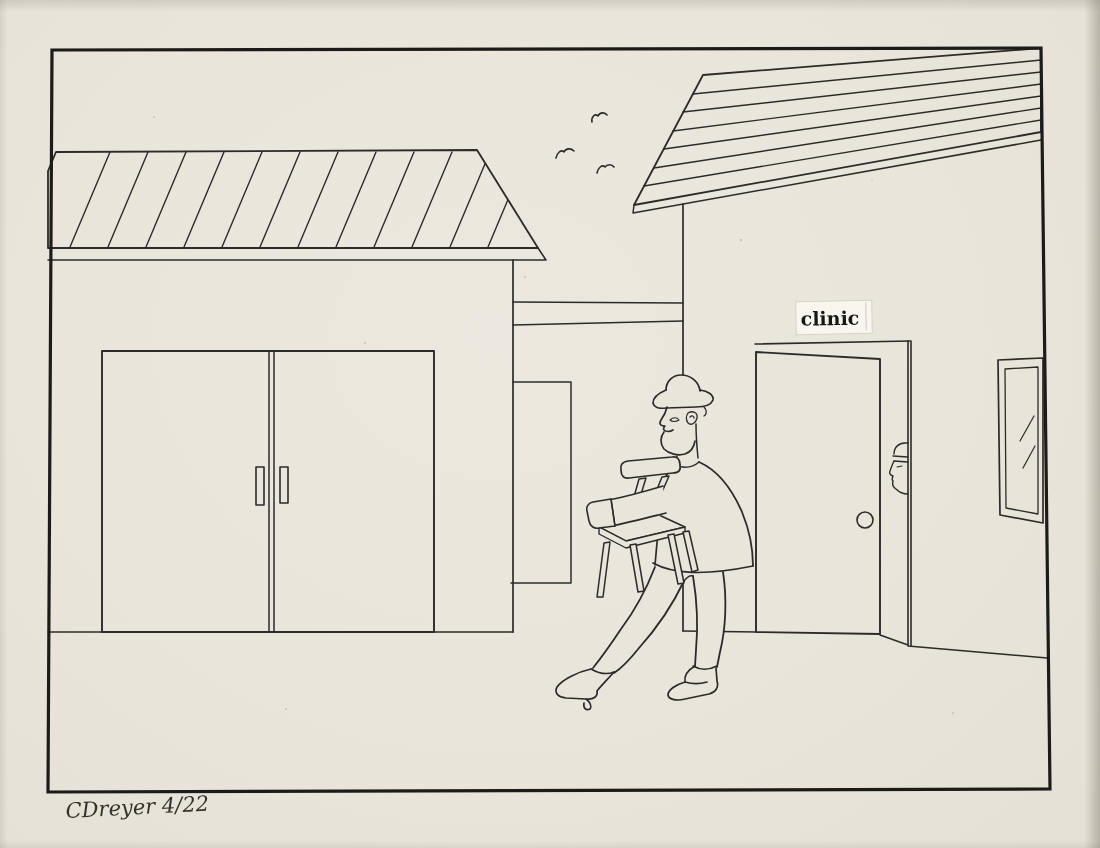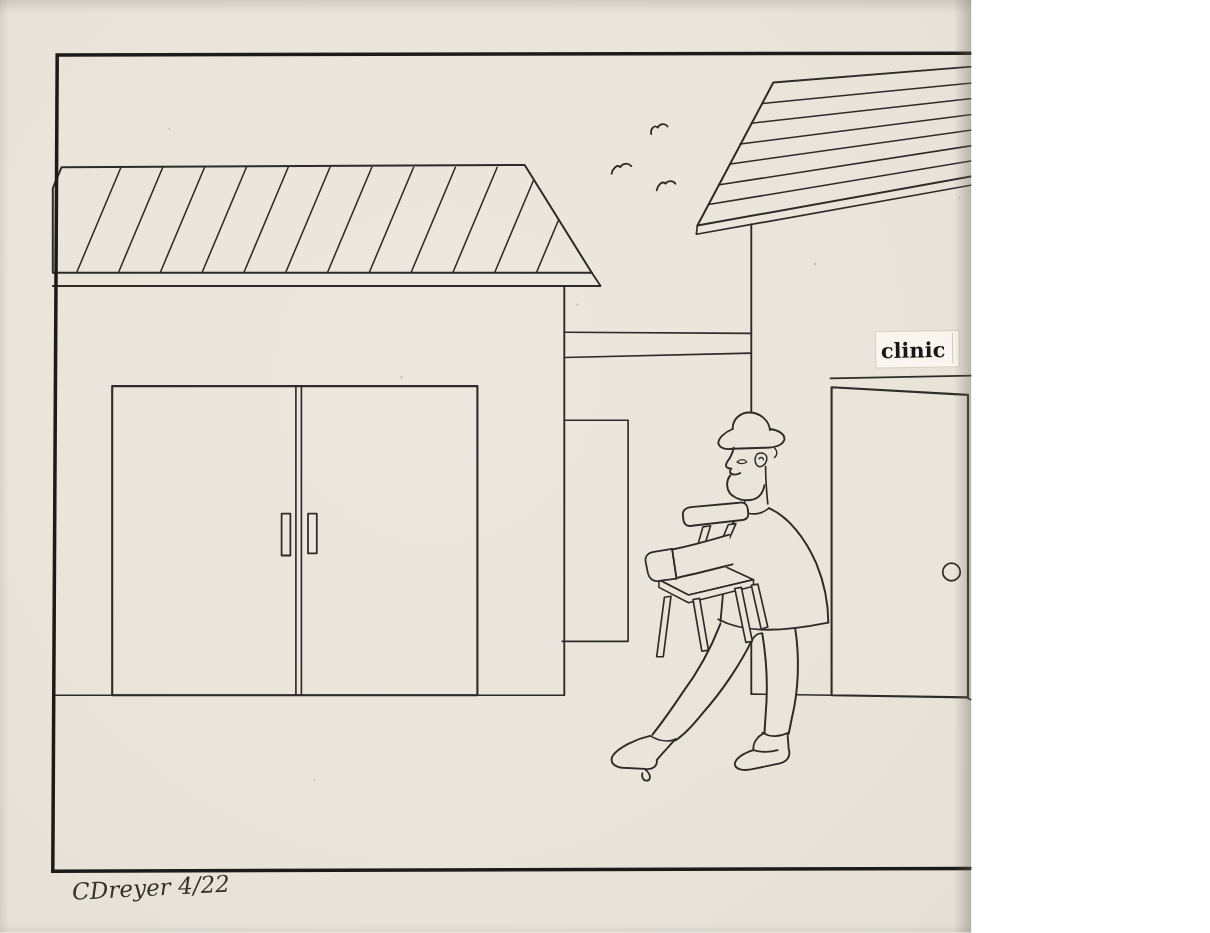--- a/index.html
+++ b/index.html
@@ -1,18 +1,18 @@
 <!DOCTYPE html>
 <html><head>
 <meta charset="utf-8">
 <style>
   html,body{margin:0;padding:0;}
   .canvas{
     position:relative;
-    width:883px;height:848px;
+    width:1100px;height:848px;
     background:radial-gradient(ellipse at 45% 40%, #ece8df 0%, #e9e5db 55%, #e4e0d5 100%);
     overflow:hidden;
     font-family:"DejaVu Serif", serif;
   }
   .art{position:absolute;left:0;top:0;}
   .edge-right{position:absolute;right:0;top:0;width:16px;height:100%;
     background:linear-gradient(to right, rgba(110,104,92,0), rgba(110,104,92,0.38));}
   .edge-top{position:absolute;left:0;top:0;width:100%;height:12px;
     background:linear-gradient(to bottom, rgba(110,104,92,0.20), rgba(110,104,92,0));}
   .edge-left{position:absolute;left:0;top:0;width:8px;height:100%;

